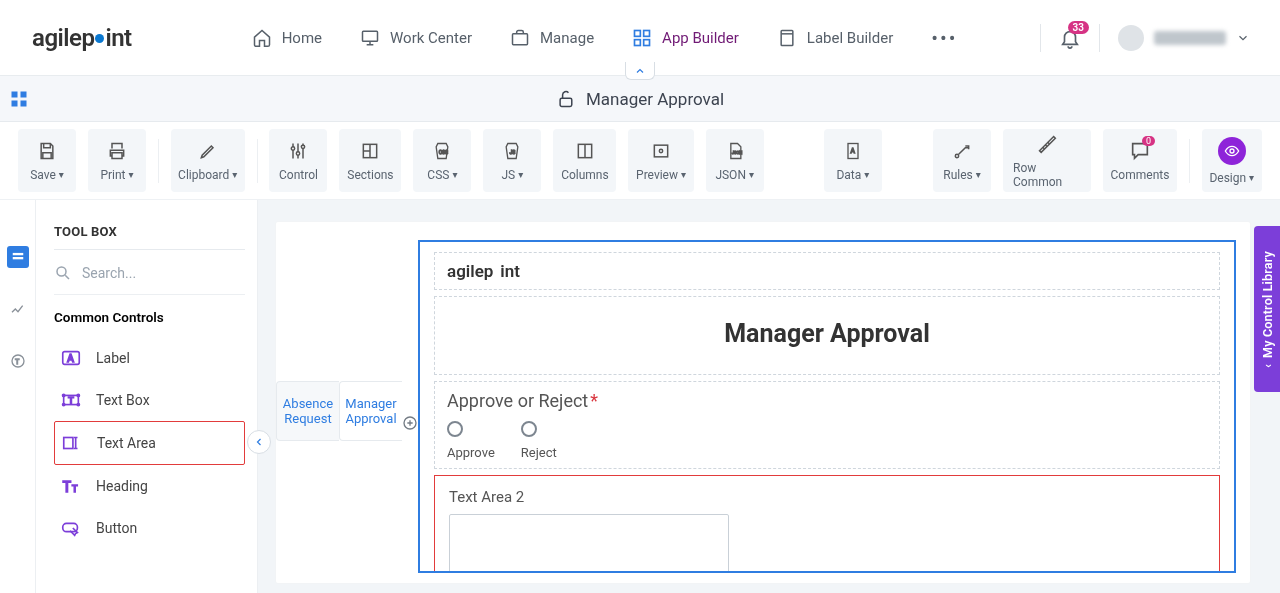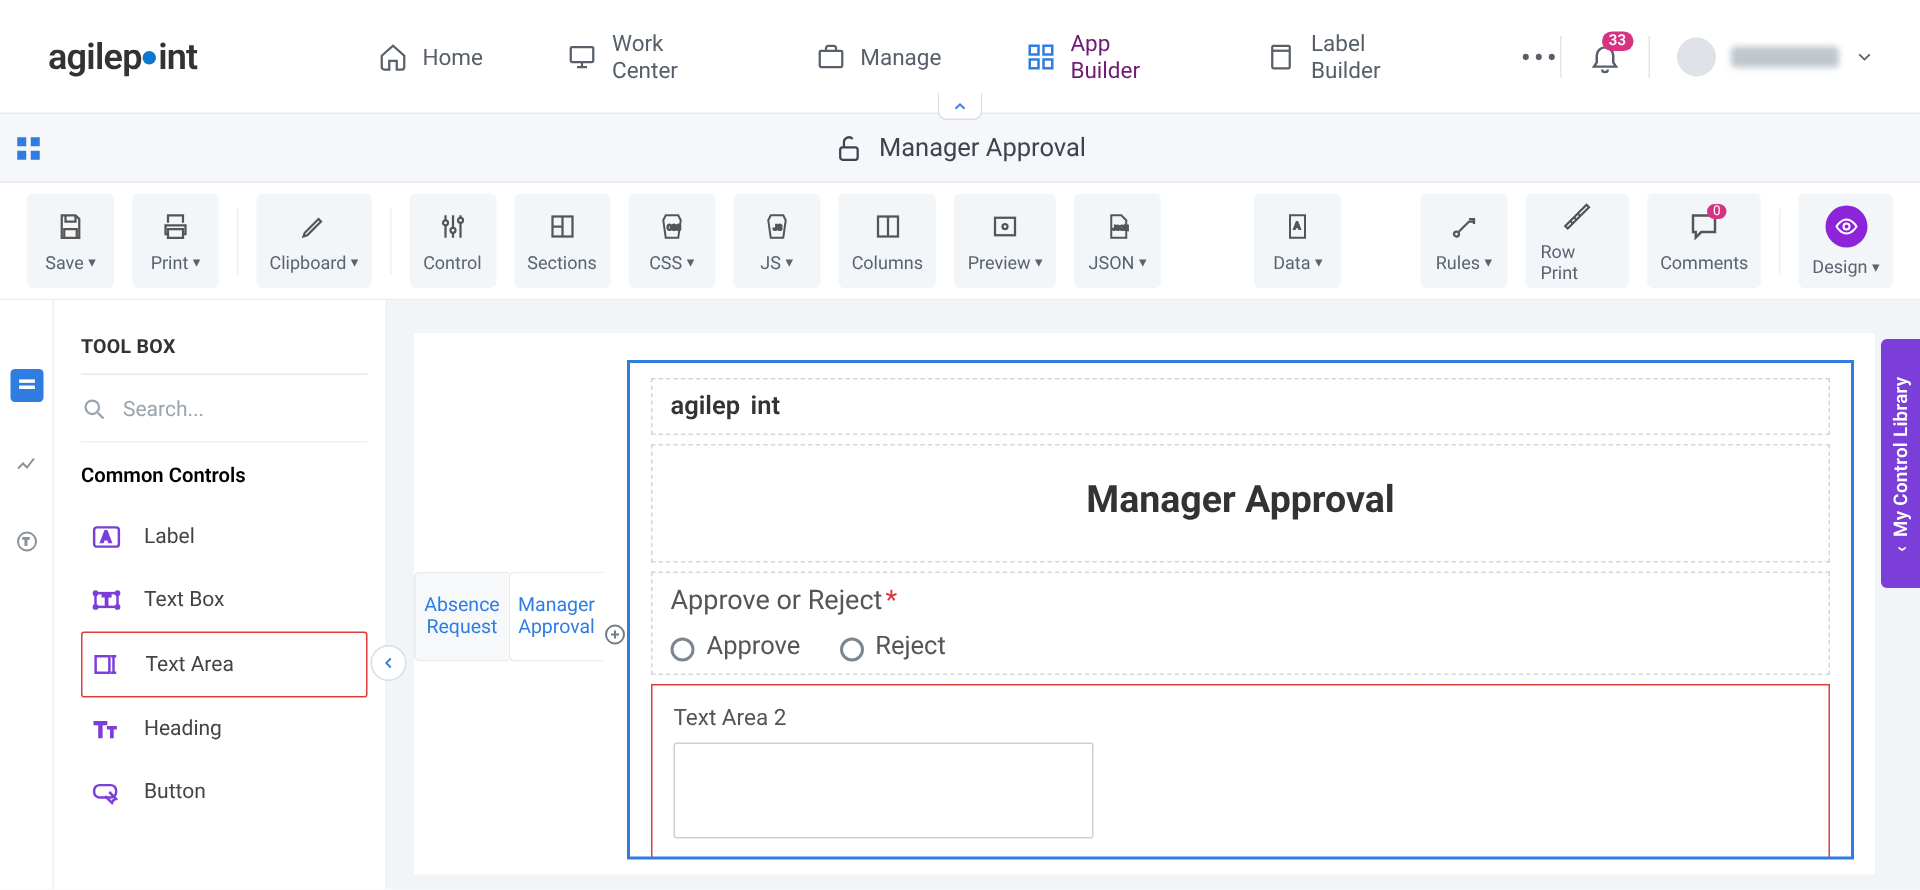--- a/index.html
+++ b/index.html
@@ -2,21 +2,21 @@
 <html><head>
 <meta charset="utf-8">
 <style>
 * { box-sizing: border-box; margin: 0; padding: 0; }
 body { font-family: -apple-system, "Segoe UI", Roboto, Arial, sans-serif; background: #fff; color: #333; width: 1280px; height: 593px; overflow: hidden; position: relative; }
 
 
 .topnav { display: flex; align-items: center; height: 76px; padding: 0 30px 0 32px; border-bottom: 1px solid #e8ecef; background: #fff; }
 .logo { font-size: 24px; font-weight: 600; letter-spacing: -0.5px; display: flex; align-items: center; }
 .logo .dot { display: inline-block; width: 9px; height: 9px; background: #0a78d1; border-radius: 50%; margin: 0 1px; position: relative; top: 1px; }
-.nav-items { display: flex; align-items: center; margin-left: 120px; gap: 56px; }
+.nav-items { display: flex; align-items: center; margin-left: 120px; gap: 38px; }
 .nav-item { display: flex; align-items: center; gap: 10px; color: #57606a; cursor: pointer; font-size: 15px; }
 .nav-item.active { color: #701a75; }
 .nav-item .nic { width: 20px; height: 20px; display: flex; align-items: center; justify-content: center; }
 .nav-right { margin-left: auto; display: flex; align-items: center; gap: 18px; }
 .divider { width: 1px; height: 28px; background: #e2e6ea; }
 .bell-wrap { position: relative; }
 .badge { position: absolute; top: -6px; right: -8px; background: #d63384; color: #fff; font-size: 10px; font-weight: 600; border-radius: 10px; padding: 1px 5px; }
 .avatar { width: 26px; height: 26px; border-radius: 50%; background: #dfe3e7; display: inline-block; }
 .user-chunk { display: flex; align-items: center; gap: 10px; }
 .user-name-blur { width: 72px; height: 14px; background: #bfc6cc; border-radius: 3px; filter: blur(2px); }
@@ -64,21 +64,21 @@
 .add-tab { margin-top: 22px; color: #737b84; cursor: pointer; }
 
 .form-area { flex: 1; border: 2px solid #2f7de1; margin: 18px 14px 10px 0; position: relative; padding: 10px 14px 10px 14px; overflow: auto; }
 .form-area::-webkit-scrollbar { width: 10px; }
 .fa-row { border: 1px dashed #cfd6dd; padding: 8px 12px; margin-bottom: 6px; }
 .fa-header .mini-logo { font-size: 17px; font-weight: 600; display: flex; align-items: center; }
 .fa-title { text-align: center; font-size: 25px; font-weight: 700; color: #333; padding: 14px 0 18px; }
 .field-label { font-size: 18px; color: #555; margin-bottom: 10px; display: flex; align-items: center; gap: 2px; }
 .req { color: #d9363e; }
 .radios { display: flex; gap: 26px; align-items: center; }
-.radio { display: flex; align-items: flex-end; gap: 8px; font-size: 17px; color: #555; }
+.radio { display: flex; align-items: flex-start; gap: 8px; font-size: 13px; color: #555; flex-direction: column; }
 .radio .r { width: 16px; height: 16px; border: 2px solid #7d8690; border-radius: 50%; }
 
 .textarea-section { border: 1.5px solid #e23b3b; padding: 12px 14px 16px; }
 .ta-label { font-size: 15px; color: #555; margin-bottom: 8px; }
 .fake-ta { width: 280px; height: 64px; border: 1px solid #c9d0d7; border-radius: 2px; background: #fff; }
 
 
 .rightpanel { position: absolute; right: 0; top: 226px; width: 26px; height: 166px; background: #7c3ed9; color: #fff; border-radius: 4px 0 0 4px; display: flex; align-items: center; justify-content: center; cursor: pointer; }
 .rightpanel .vt { writing-mode: vertical-rl; transform: rotate(180deg); font-size: 12.5px; font-weight: 600; letter-spacing: 0.2px; display: flex; align-items: center; gap: 6px; }
 
@@ -336,21 +336,21 @@
       </span>
   </div>
   <div class="tbtn">
     <span class="ico">
         <svg width="20" height="20" viewBox="0 0 24 24" fill="none" stroke="#555" stroke-width="1.8">
           <path d="M3 20L20 3l2 2L5 22z"></path>
           <path d="M7 16l2 2M10 13l2 2M13 10l2 2"></path>
         </svg>
       </span>
     <span class="lbl">
-        <span>Row Print</span>
+        <span>Row Common</span>
       </span>
   </div>
   <div class="tbtn">
     <span class="ico comment-wrap">
       <svg width="22" height="22" viewBox="0 0 24 24" fill="none" stroke="#555" stroke-width="1.8">
           <path d="M4 4h16v12H10l-4 4v-4H4z"></path>
         </svg>
       <span class="comment-badge">0</span>
     </span>
     <span class="lbl">

